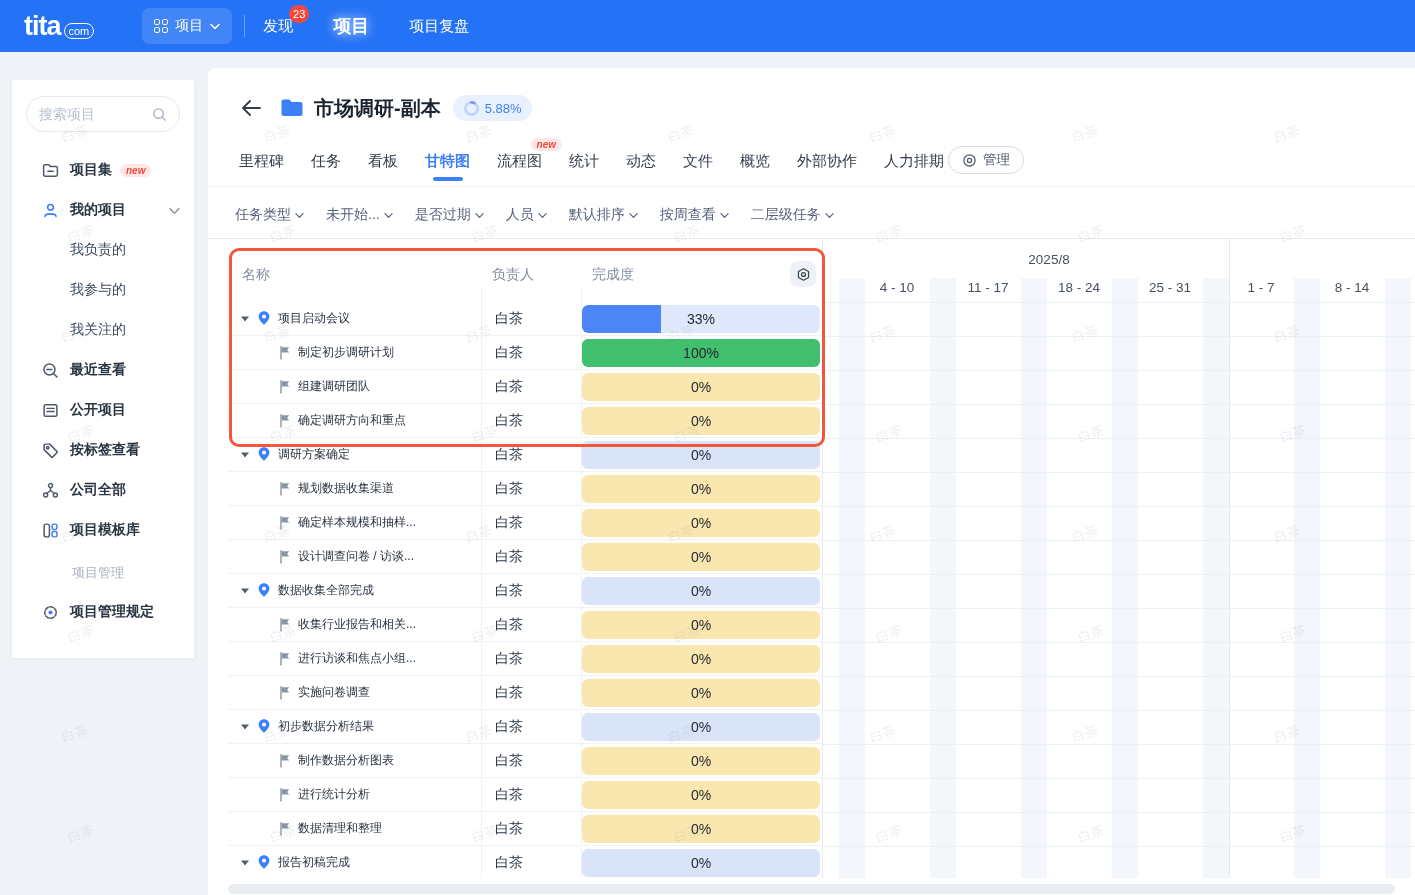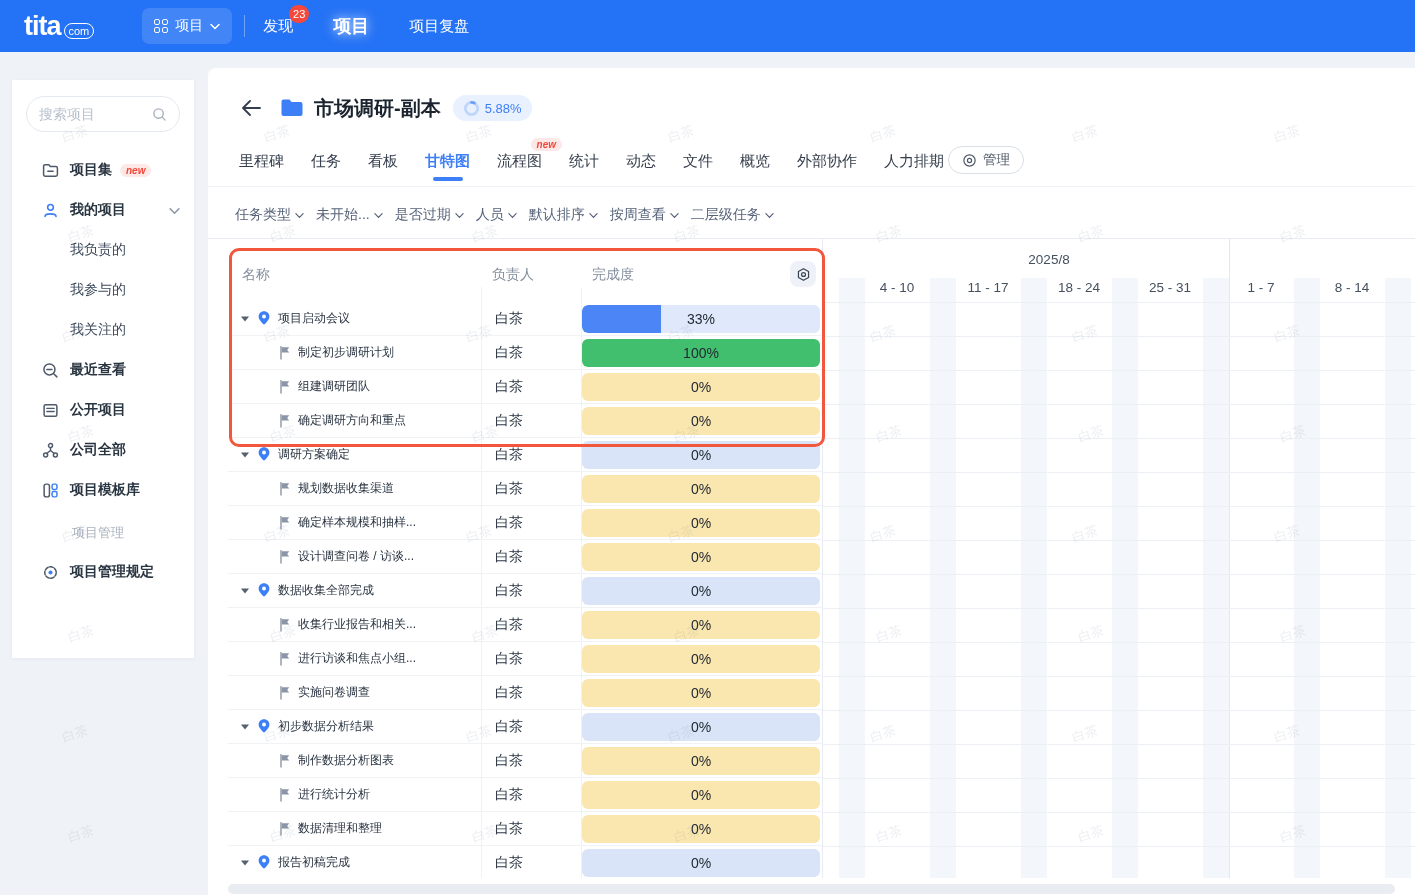--- a/index.html
+++ b/index.html
@@ -41,21 +41,21 @@
   .prog-pill { margin-left:12px; height:26px; background:#E9F1FE; border-radius:13px; display:flex; align-items:center; gap:5px; padding:0 10px; color:#3D7FF7; font-size:13px; }
 
   .tabs { position:absolute; left:31px; top:77px; display:flex; align-items:center; gap:27px; height:32px; }
   .tab { font-size:15px; color:#333D4B; cursor:pointer; position:relative; white-space:nowrap; }
   .tab.active { color:#3D7FF7; font-weight:bold; }
   .tab.active::after { content:""; position:absolute; left:50%; transform:translateX(-50%); bottom:-10px; width:30px; height:4px; border-radius:2px; background:#3D7FF7; }
   .tab .badge-new { position:absolute; top:-14px; right:-20px; margin-left:0; }
   .manage-btn { position:absolute; left:740px; top:78px; height:28px; border:1px solid #D8DEE7; background:#fff; border-radius:15px; display:flex; align-items:center; gap:6px; padding:0 13px; font-size:13.5px; color:#4E5969; cursor:pointer; font-family:inherit; }
   .tabs-divider { position:absolute; left:0; top:118px; width:100%; height:1px; background:#EFF2F6; }
 
-  .filters { position:absolute; left:27px; top:132px; display:flex; align-items:center; gap:12px; height:30px; }
+  .filters { position:absolute; left:27px; top:132px; display:flex; align-items:center; gap:22px; height:30px; }
   .filter { font-size:14px; color:#57637A; display:flex; align-items:center; gap:4px; cursor:pointer; white-space:nowrap; }
 
   
   .gantt { position:absolute; left:0; top:170px; width:1207px; height:640px; border-top:1px solid #E8ECF2; overflow:hidden; }
   .g-table { position:absolute; left:20px; top:0; width:594px; height:100%; }
   .g-head { position:absolute; left:0; top:0; width:100%; height:63px; }
   .g-head .col-label { position:absolute; bottom:18px; font-size:14px; color:#858F9E; }
   .g-gear { position:absolute; right:6px; top:22px; width:26px; height:26px; background:#EEF2F8; border:none; border-radius:8px; display:flex; align-items:center; justify-content:center; cursor:pointer; }
   .g-vline { position:absolute; top:48px; bottom:0; width:1px; background:#EEF1F5; }
   .g-rows { position:absolute; left:0; top:63px; width:100%; }
@@ -167,20 +167,29 @@
         <span>最近查看</span>
       </div>
       <div class="side-item">
         <span class="ic">
           <svg width="17" height="17" viewBox="0 0 16 16">
             <rect x="2" y="2.5" width="12" height="11" rx="1.5" stroke="#4E5969" stroke-width="1.4" fill="none" stroke-linecap="round" stroke-linejoin="round"></rect>
             <path d="M4.6 6 h6.8 M4.6 9 h6.8" stroke="#4E5969" stroke-width="1.4" fill="none" stroke-linecap="round" stroke-linejoin="round"></path>
           </svg>
         </span>
         <span>公开项目</span>
+      </div>
+      <div class="side-item">
+        <span class="ic">
+          <svg width="17" height="17" viewBox="0 0 16 16">
+            <path d="M2 7.2 V3 a1 1 0 0 1 1-1 h4.2 L14 8.8 a1 1 0 0 1 0 1.4 L10.2 14 a1 1 0 0 1 -1.4 0 Z" stroke="#4E5969" stroke-width="1.4" fill="none" stroke-linecap="round" stroke-linejoin="round"></path>
+            <circle cx="5.4" cy="5.4" r="1.1" stroke="#4E5969" stroke-width="1.4" fill="none" stroke-linecap="round" stroke-linejoin="round"></circle>
+          </svg>
+        </span>
+        <span>按标签查看</span>
       </div>
       <div class="side-item">
         <span class="ic">
           <svg width="17" height="17" viewBox="0 0 16 16">
             <circle cx="8" cy="3.4" r="1.9" stroke="#4E5969" stroke-width="1.4" fill="none" stroke-linecap="round" stroke-linejoin="round"></circle>
             <circle cx="3.4" cy="12.3" r="1.9" stroke="#4E5969" stroke-width="1.4" fill="none" stroke-linecap="round" stroke-linejoin="round"></circle>
             <circle cx="12.6" cy="12.3" r="1.9" stroke="#4E5969" stroke-width="1.4" fill="none" stroke-linecap="round" stroke-linejoin="round"></circle>
             <path d="M8 5.4 V8 M8 8 L4.4 10.8 M8 8 L11.6 10.8" stroke="#4E5969" stroke-width="1.4" fill="none" stroke-linecap="round" stroke-linejoin="round"></path>
           </svg>
         </span>

